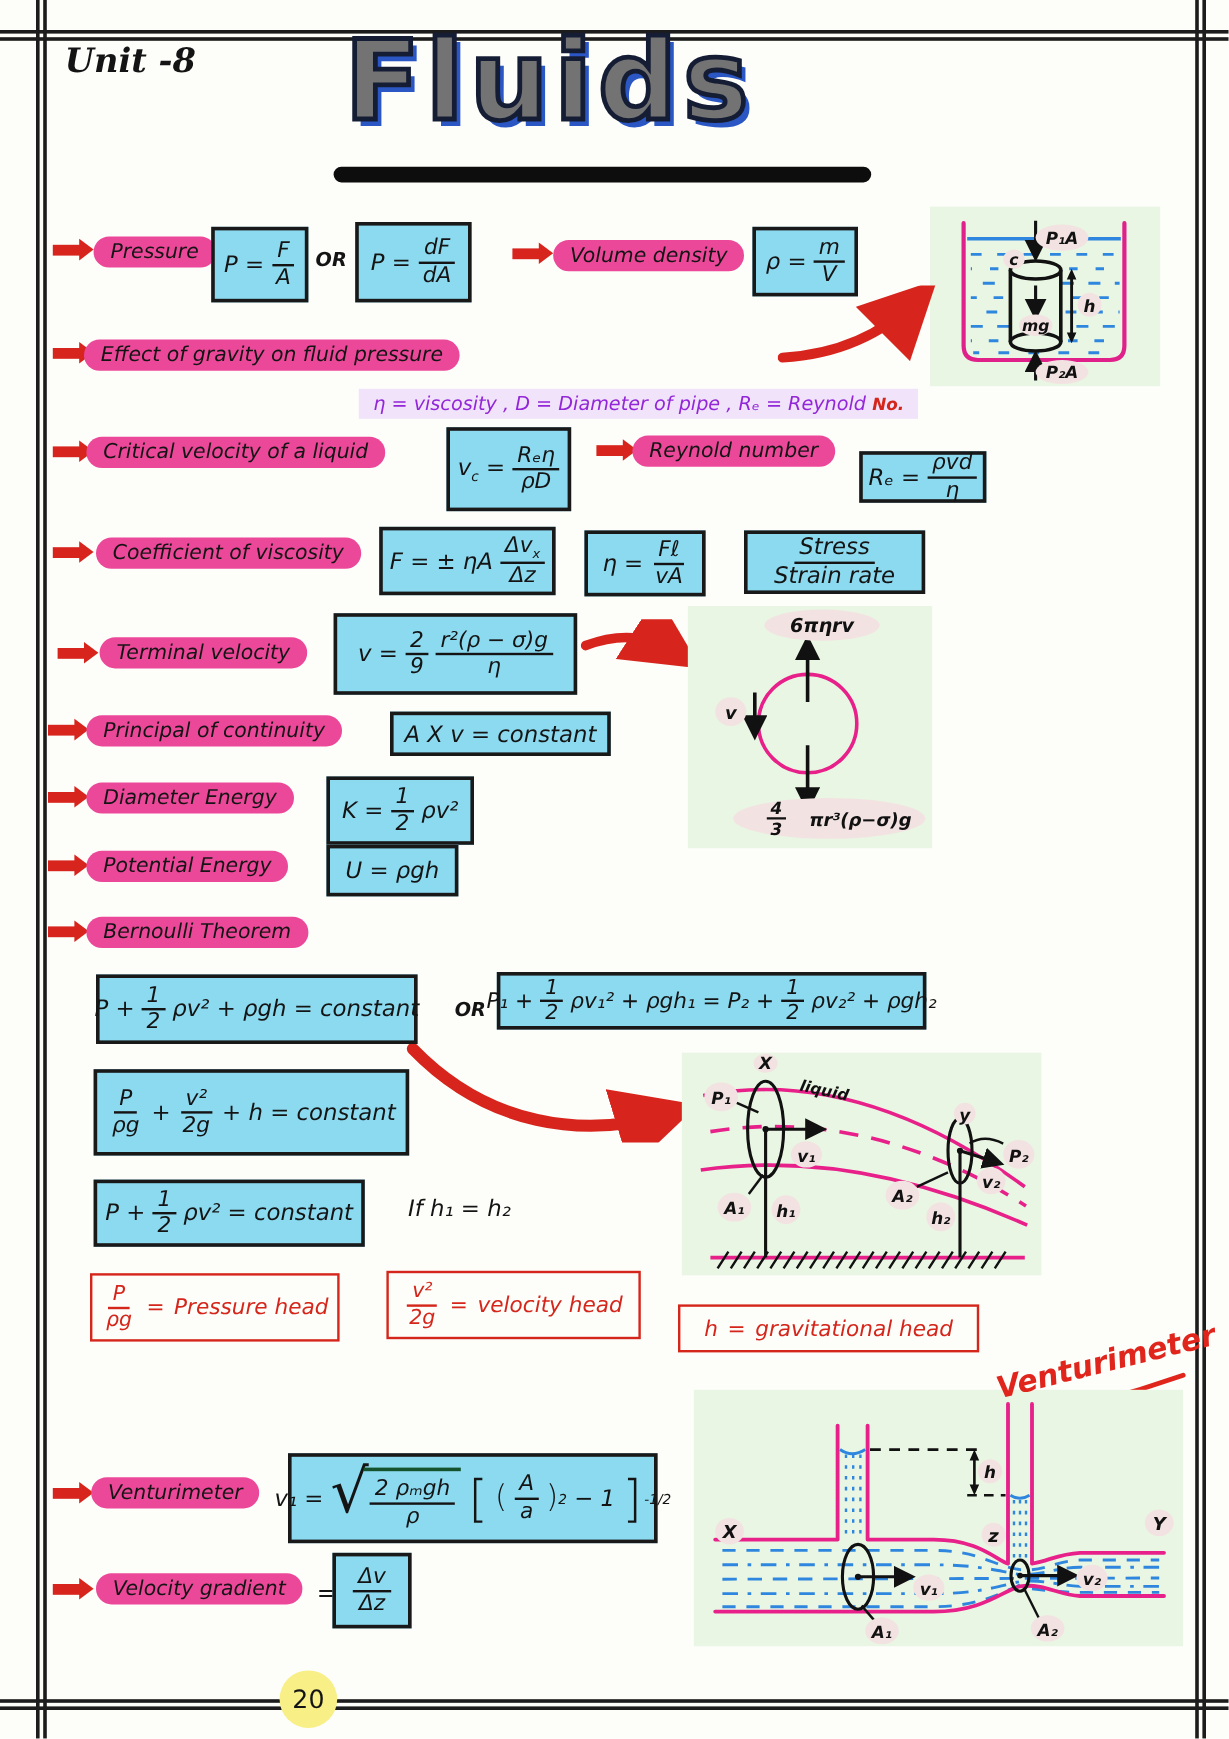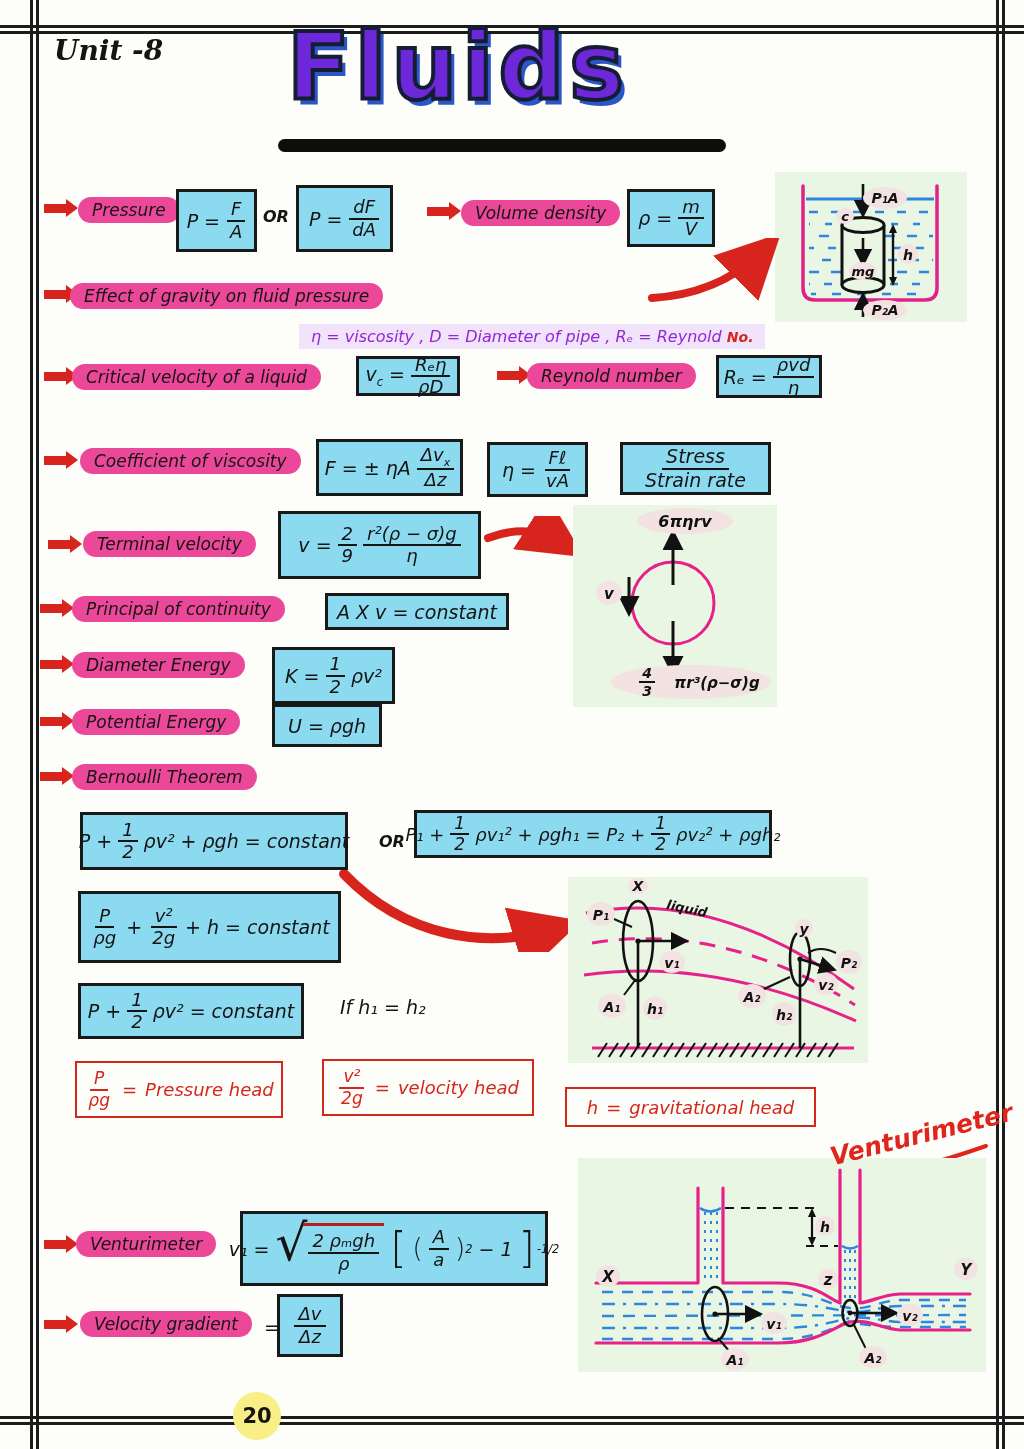--- a/index.html
+++ b/index.html
@@ -6,21 +6,21 @@
   .page{position:relative;width:1024px;height:1449px;background:#fdfdfa;overflow:hidden;
         font-family:"DejaVu Sans",sans-serif;color:#141414}
   
   .frame{position:absolute;background:#1c1c1c;z-index:0}
   .fh{left:0;width:1024px;height:2.5px}
   .fv{top:0;height:1449px;width:2.5px}
   
   .unit{position:absolute;left:54px;top:34px;font-family:"DejaVu Serif",serif;
         font-style:italic;font-weight:bold;font-size:28px}
   .title{position:absolute;left:287px;top:22px;font-size:92px;line-height:1;font-weight:800;
-         letter-spacing:5px;color:#6d28d9;-webkit-text-stroke:4px #151d35;
+         letter-spacing:5px;color:#737373;-webkit-text-stroke:4px #151d35;
          text-shadow:5px 6px 0 #2b57c4}
   .tbar{position:absolute;left:278px;top:139px;width:448px;height:13px;background:#0d0d0d;border-radius:7px}
   
   .arrow{position:absolute;width:23px;height:9px;background:#d7251d;z-index:2}
   .arrow:after{content:"";position:absolute;left:22px;top:-5px;border-left:12px solid #d7251d;
                border-top:9.5px solid transparent;border-bottom:9.5px solid transparent}
   .lab{position:absolute;background:#ec4899;border-radius:14px;padding:3px 14px;font-size:17px;
        font-style:italic;white-space:nowrap;z-index:2}
   .fbox{position:absolute;background:#8bdaf0;border:3px solid #191919;display:flex;align-items:center;
         justify-content:center;gap:6px;font-size:19px;font-style:italic;padding:2px 9px;
@@ -37,27 +37,27 @@
         padding:3px 12px;white-space:nowrap;z-index:2}
   .note .tail{color:#d5261b;font-size:14px;font-weight:bold}
   .cond{position:absolute;font-size:19px;font-style:italic;z-index:2}
   .eqsign{position:absolute;font-size:20px;font-style:italic;z-index:2}
   .hand{position:absolute;color:#e0251c;font-size:25px;font-weight:bold;font-style:italic;
         transform:rotate(-14deg);white-space:nowrap;z-index:3}
   .dsvg{position:absolute;z-index:1}
   svg text{font-family:"DejaVu Sans",sans-serif;font-style:italic;font-weight:bold;fill:#111}
   .sqrt{display:inline-flex;align-items:flex-start}
   .sqrt .rad{font-size:50px;line-height:.82;font-style:normal;font-weight:400;margin-right:-4px}
-  .sqrt .bod{border-top:3px solid #b91c1c;padding:3px 5px 0}
+  .sqrt .bod{border-top:3px solid #14532d;padding:3px 5px 0}
   .bigbr{font-size:42px;line-height:.75;font-style:normal;font-weight:300}
   .paren{font-size:26px;line-height:.8;font-style:normal;font-weight:300}
   
   .pgnum{position:absolute;left:233px;top:1392px;width:48px;height:48px;border-radius:50%;
          background:#f8ef86;display:flex;align-items:center;justify-content:center;
-         font-size:21px;font-weight:bold;z-index:5}
+         font-size:21px;font-weight:normal;z-index:5}
   .brand{position:absolute;left:396px;top:1398px;font-size:31px;font-weight:bold;letter-spacing:1px;
          background:#fdfdfa;padding:0 12px;z-index:5;-webkit-text-stroke:1.3px #1a1a1a}
 </style>
 </head>
 <body>
 
 <div class="page">
 
   <div class="frame fh" style="top:25px"></div>
   <div class="frame fh" style="top:31px"></div>
@@ -151,30 +151,30 @@
     <path d="M4,60 Q72,56 116,12" stroke="#d7251d" stroke-width="8" fill="none" stroke-linecap="round" marker-end="url(#mr1)"></path>
   </svg>
 
   <div class="note" style="left:299px;top:324px">
     <span>η = viscosity ,  D = Diameter of pipe ,  Rₑ = Reynold</span>
     <span class="tail">No.</span>
   </div>
 
   <div class="arrow" style="left:44px;top:372px"></div>
   <div class="lab" style="left:72px;top:364px">Critical velocity of a liquid</div>
-  <div class="fbox" style="left:356px;top:356px;width:104px;height:40px">
+  <div class="fbox" style="left:372px;top:356px;width:104px;height:70px">
     <span><span>v</span><sub>c</sub> <span>=</span></span>
     <span class="frac">
         <span class="nu">Rₑη</span>
         <span class="de">ρD</span>
       </span>
   </div>
   <div class="arrow" style="left:497px;top:371px"></div>
   <div class="lab" style="left:527px;top:363px">Reynold number</div>
-  <div class="fbox" style="left:716px;top:355px;width:106px;height:43px">
+  <div class="fbox" style="left:716px;top:376px;width:106px;height:43px">
     <span>Rₑ =</span>
     <span class="frac">
         <span class="nu">ρvd</span>
         <span class="de">η</span>
       </span>
   </div>
 
   <div class="arrow" style="left:44px;top:456px"></div>
   <div class="lab" style="left:80px;top:448px">Coefficient of viscosity</div>
   <div class="fbox" style="left:316px;top:439px;width:147px;height:57px">

